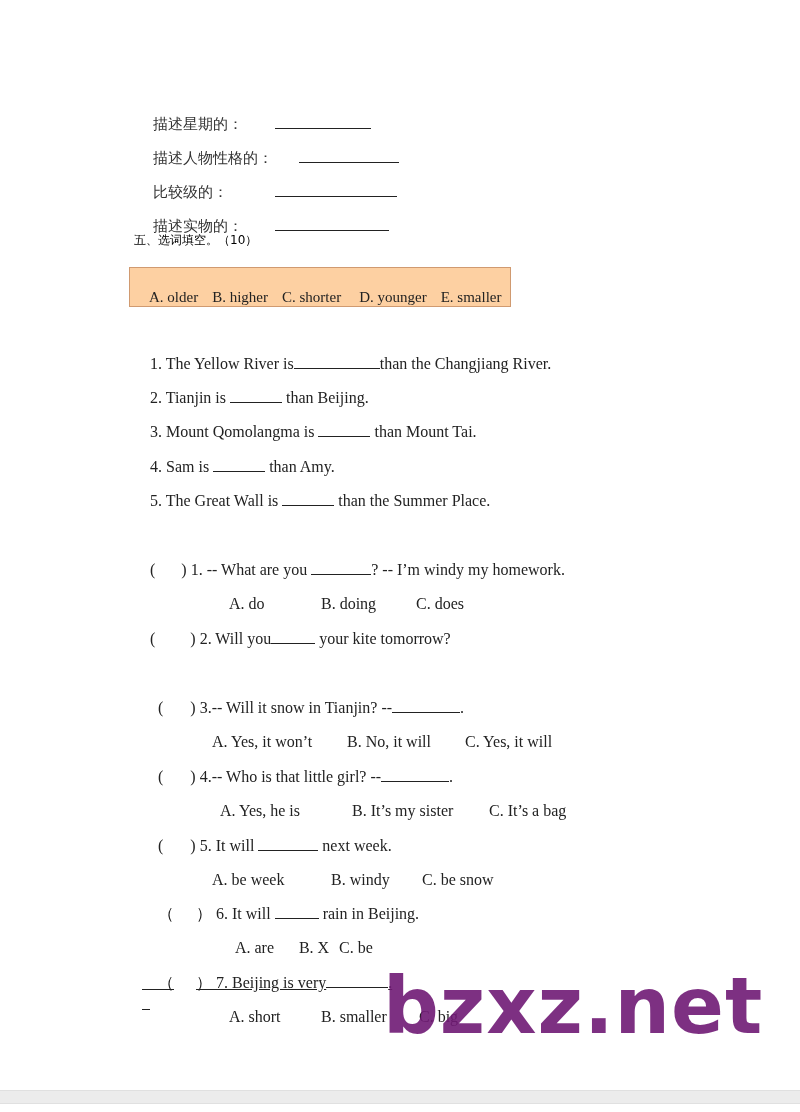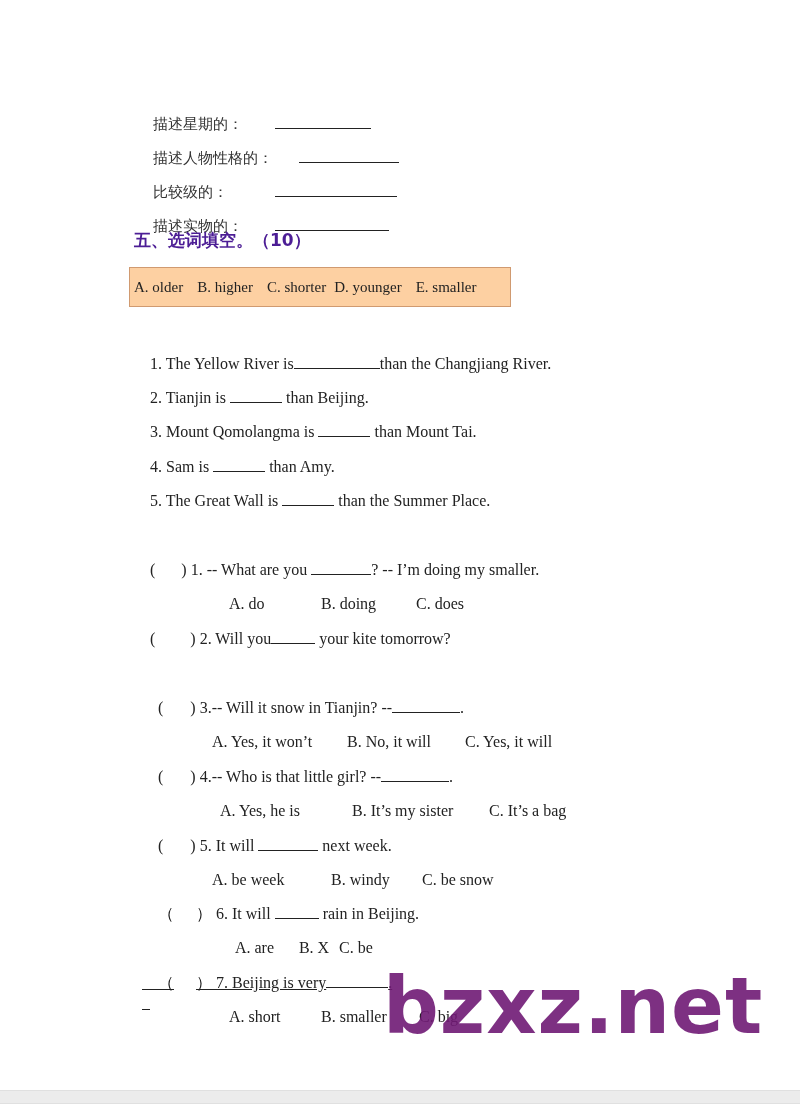--- a/index.html
+++ b/index.html
@@ -40,47 +40,47 @@
       line-height: 20px;
       white-space: pre;
     }
     .cn {
       font-family: "DejaVu Sans", sans-serif;
       font-size: 15px;
       color: #333333;
     }
     .heading {
       font-family: "DejaVu Sans", sans-serif;
-      font-weight: bold;
-      font-size: 17px;
-      color: #4c1d95;
+      font-weight: normal;
+      font-size: 12px;
+      color: #000000;
     }
     .blank {
       display: inline-block;
       border-bottom: 1px solid #222222;
       height: 14px;
       vertical-align: baseline;
     }
     .word-box {
       position: absolute;
       left: 121px;
       top: 267px;
       width: 382px;
       height: 40px;
       background: #fdd0a2;
       border: 1.5px solid #d09a70;
       box-sizing: border-box;
       display: flex;
-      align-items: center;
-      padding-left: 4px;
+      align-items: flex-end;
+      padding-left: 19px;
       font-size: 15px;
       white-space: pre;
     }
     .word-box span { margin-right: 14px; }
-    .word-box span.tight { margin-right: 8px; }
+    .word-box span.tight { margin-right: 18px; }
     .opts span { display: inline-block; }
     .paren { display: inline-block; width: 40px; }
     .watermark {
       position: absolute;
       left: 375px;
       top: 966px;
       font-family: "DejaVu Sans", sans-serif;
       font-weight: bold;
       font-size: 78px;
       color: #701a75;
@@ -128,21 +128,21 @@
   </div>
   <div class="line" style="left:126px; top:437px;">
     <span>4. Sam is </span><span class="blank" style="width:52px;"></span><span> than Amy.</span>
   </div>
   <div class="line" style="left:126px; top:471px;">
     <span>5. The Great Wall is </span><span class="blank" style="width:52px;"></span><span> than the Summer Place.</span>
   </div>
 
 
   <div class="line" style="left:126px; top:540px;">
-    <span>(</span><span class="paren" style="width:26px;"></span><span>)</span><span> 1. -- What are you </span><span class="blank" style="width:60px;"></span><span>? -- I’m doing my smaller.</span>
+    <span>(</span><span class="paren" style="width:26px;"></span><span>)</span><span> 1. -- What are you </span><span class="blank" style="width:60px;"></span><span>? -- I’m windy my homework.</span>
   </div>
   <div class="line opts" style="left:205px; top:574px;">
     <span style="width:92px;">A. do</span><span style="width:95px;">B. doing</span><span>C. does</span>
   </div>
 
   <div class="line" style="left:126px; top:609px;">
     <span>(</span><span class="paren" style="width:35px;"></span><span>)</span><span> 2. Will you</span><span class="blank" style="width:44px;"></span><span> your kite tomorrow?</span>
   </div>
 
   <div class="line" style="left:134px; top:678px;">

